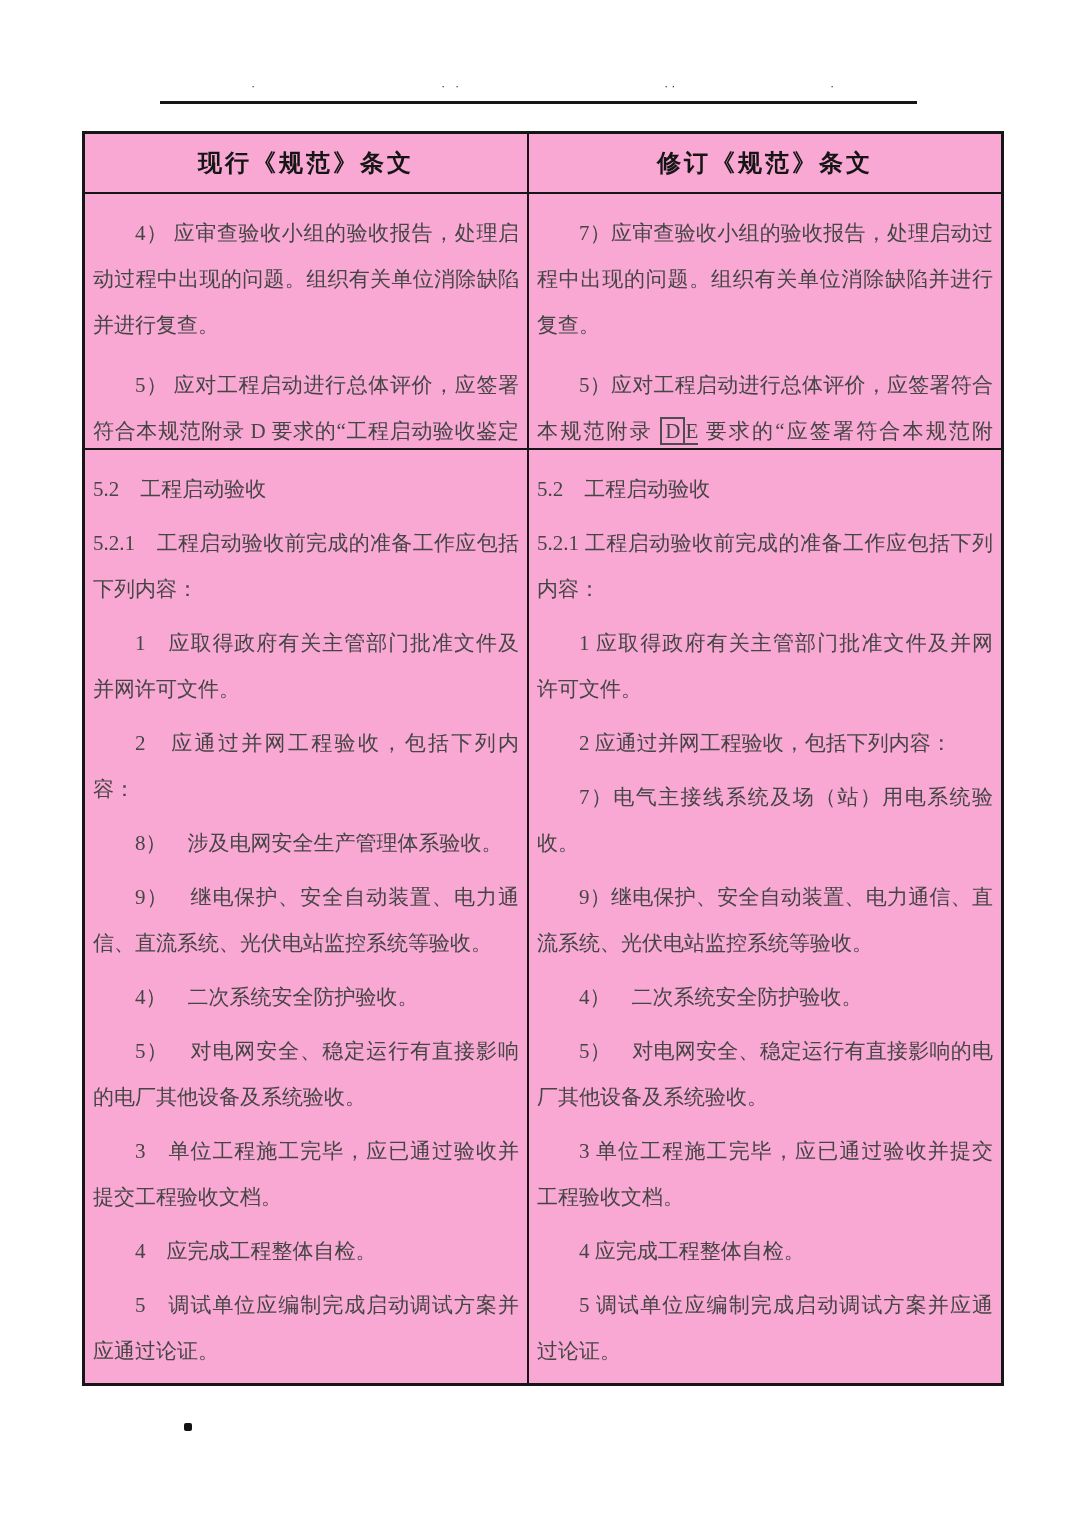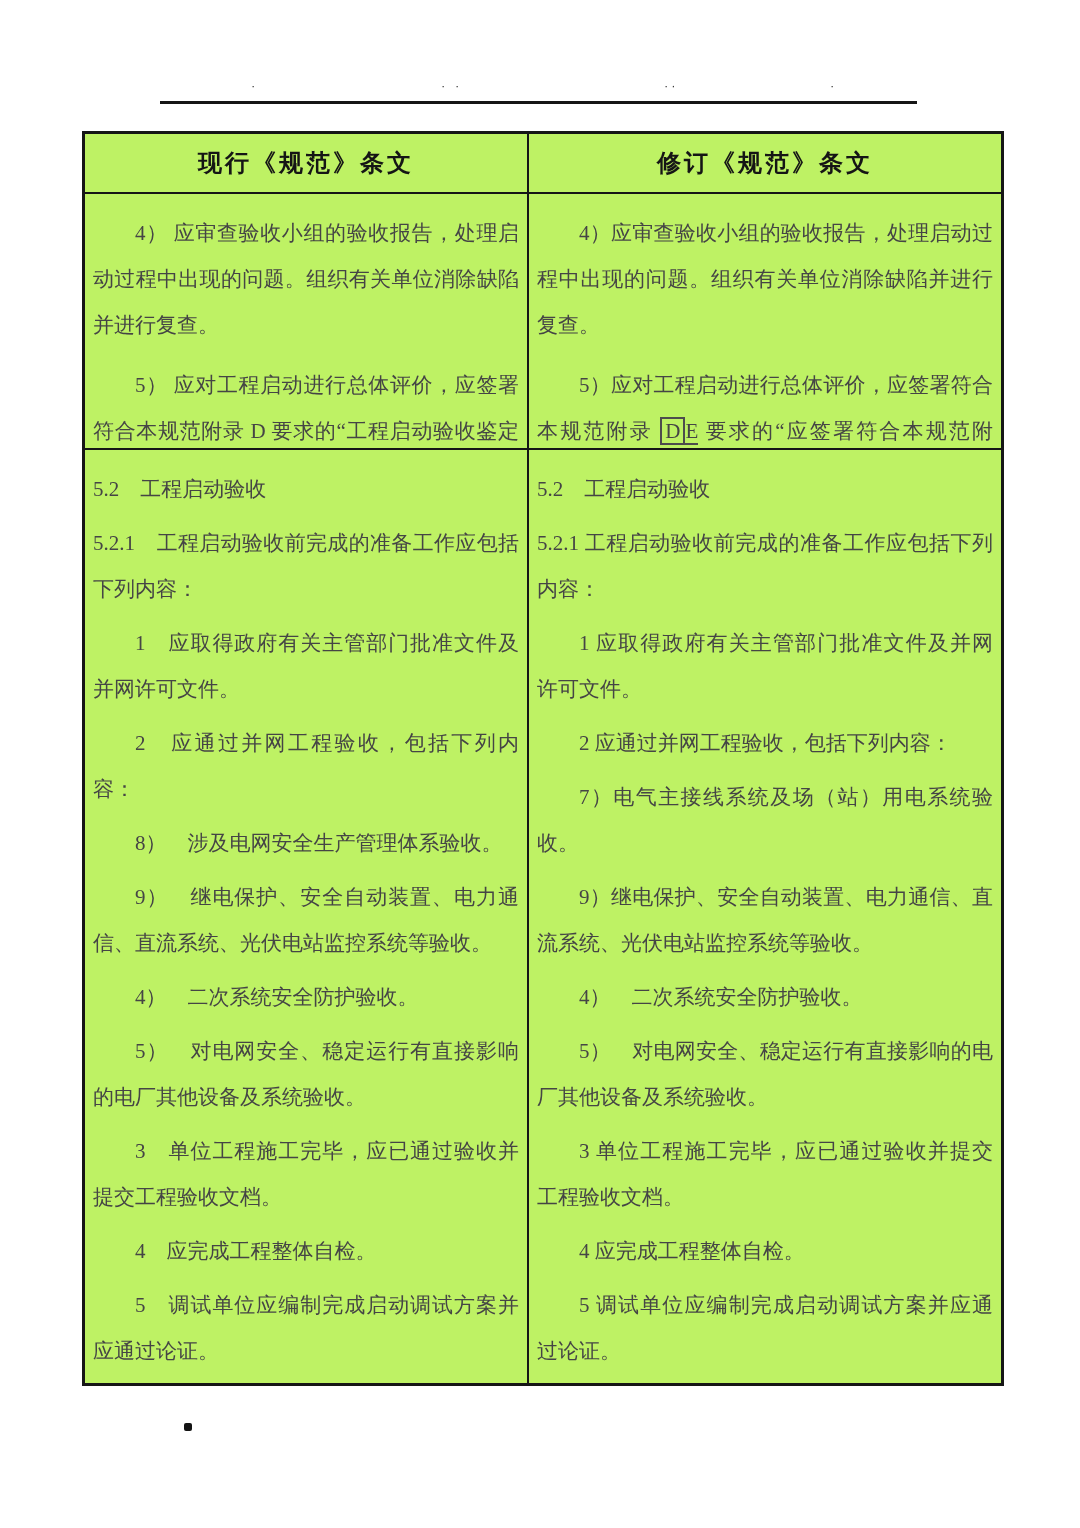--- a/index.html
+++ b/index.html
@@ -32,21 +32,21 @@
   .rm3 { left: 830px; }
 
   
   .doc-table {
     position: absolute;
     left: 82px; top: 131px;
     width: 922px; height: 1255px;
     border: 3px solid #161616;
     display: flex;
     flex-direction: column;
-    background: #bef264;
+    background: #f9a8d4;
   }
   .thead {
     display: flex;
     height: 60px;
     border-bottom: 2px solid #161616;
     flex: none;
   }
   .th {
     display: flex;
     align-items: center;
@@ -114,21 +114,21 @@
     <div class="th col-l">现行《规范》条文</div>
     <div class="th col-r">修订《规范》条文</div>
   </div>
 
   <div class="row row1">
     <div class="cell col-l">
       <p>4） 应审查验收小组的验收报告，处理启动过程中出现的问题。组织有关单位消除缺陷并进行复查。</p>
       <p>5） 应对工程启动进行总体评价，应签署符合本规范附录 D 要求的“工程启动验收鉴定书”。</p>
     </div>
     <div class="cell col-r">
-      <p>4）应审查验收小组的验收报告，处理启动过程中出现的问题。组织有关单位消除缺陷并进行复查。</p>
+      <p>7）应审查验收小组的验收报告，处理启动过程中出现的问题。组织有关单位消除缺陷并进行复查。</p>
       <p><span>5）应对工程启动进行总体评价，应签署符合本规范附录 </span><span class="boxed">D</span><span class="underlined">E</span><span> 要求的“应签署符合本规范附录”。</span></p>
     </div>
   </div>
 
   <div class="row row2">
     <div class="cell col-l">
       <p class="noind">5.2　工程启动验收</p>
       <p class="noind">5.2.1　工程启动验收前完成的准备工作应包括下列内容：</p>
       <p>1　应取得政府有关主管部门批准文件及并网许可文件。</p>
       <p>2　应通过并网工程验收，包括下列内容：</p>

